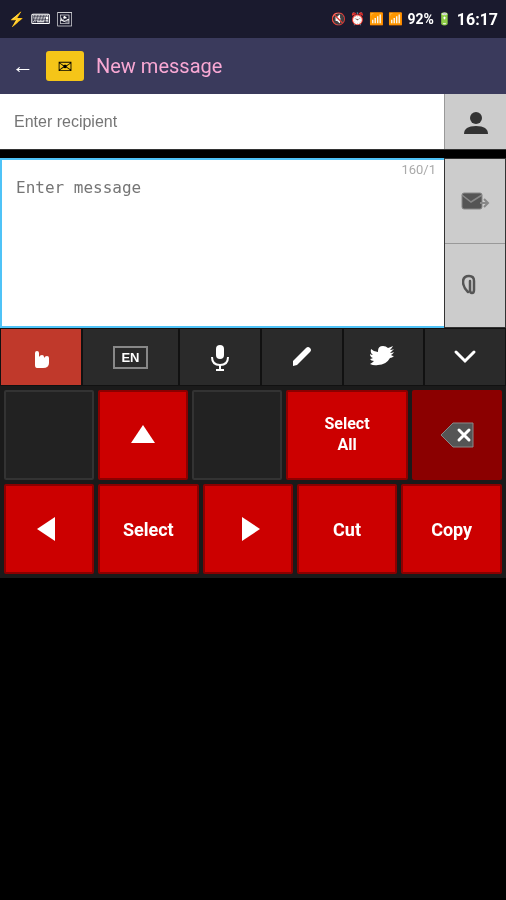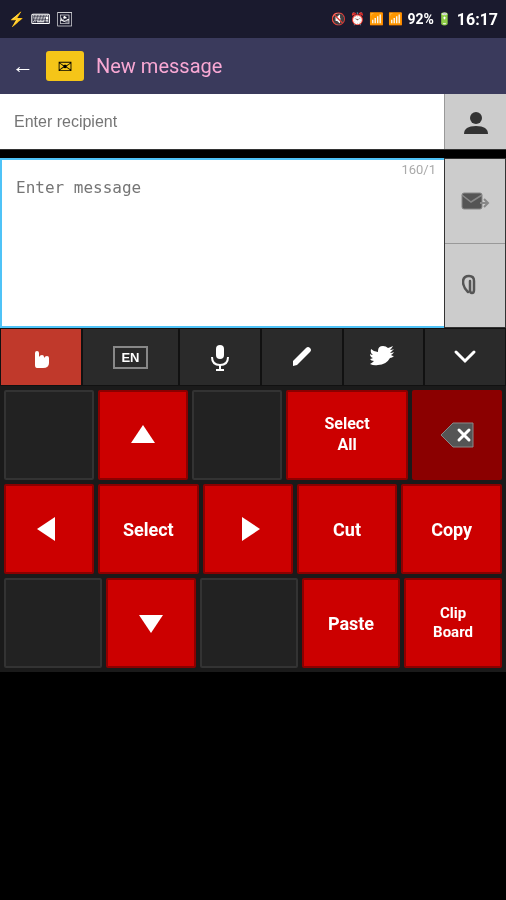--- a/index.html
+++ b/index.html
@@ -378,25 +378,13 @@
     <div class="kb-key red kb-key-wide" style="font-size:18px; font-weight:bold;">Select</div>
     <div class="kb-key red kb-key-sq">
       <svg width="32" height="32" viewBox="0 0 32 32">
           <path d="M10 4 L28 16 L10 28 Z" fill="#fff"></path>
         </svg>
     </div>
     <div class="kb-key red kb-key-wide" style="font-size:18px; font-weight:bold;">Cut</div>
     <div class="kb-key red kb-key-wide" style="font-size:18px; font-weight:bold;">Copy</div>
   </div>
 
-  <div class="kb-row">
-    <div class="kb-key empty kb-key-sq"></div>
-    <div class="kb-key red kb-key-sq">
-      <svg width="32" height="32" viewBox="0 0 32 32">
-          <path d="M4 8 L28 8 L16 26 Z" fill="#fff"></path>
-        </svg>
-    </div>
-    <div class="kb-key empty kb-key-sq"></div>
-    <div class="kb-key red kb-key-wide" style="font-size:18px; font-weight:bold;">Paste</div>
-    <div class="kb-key red kb-key-wide kb-key-xl" style="font-size:15px; line-height:1.3; white-space:pre-line; text-align:center;">Clip
-Board</div>
-  </div>
 </div>
 
 </body></html>

